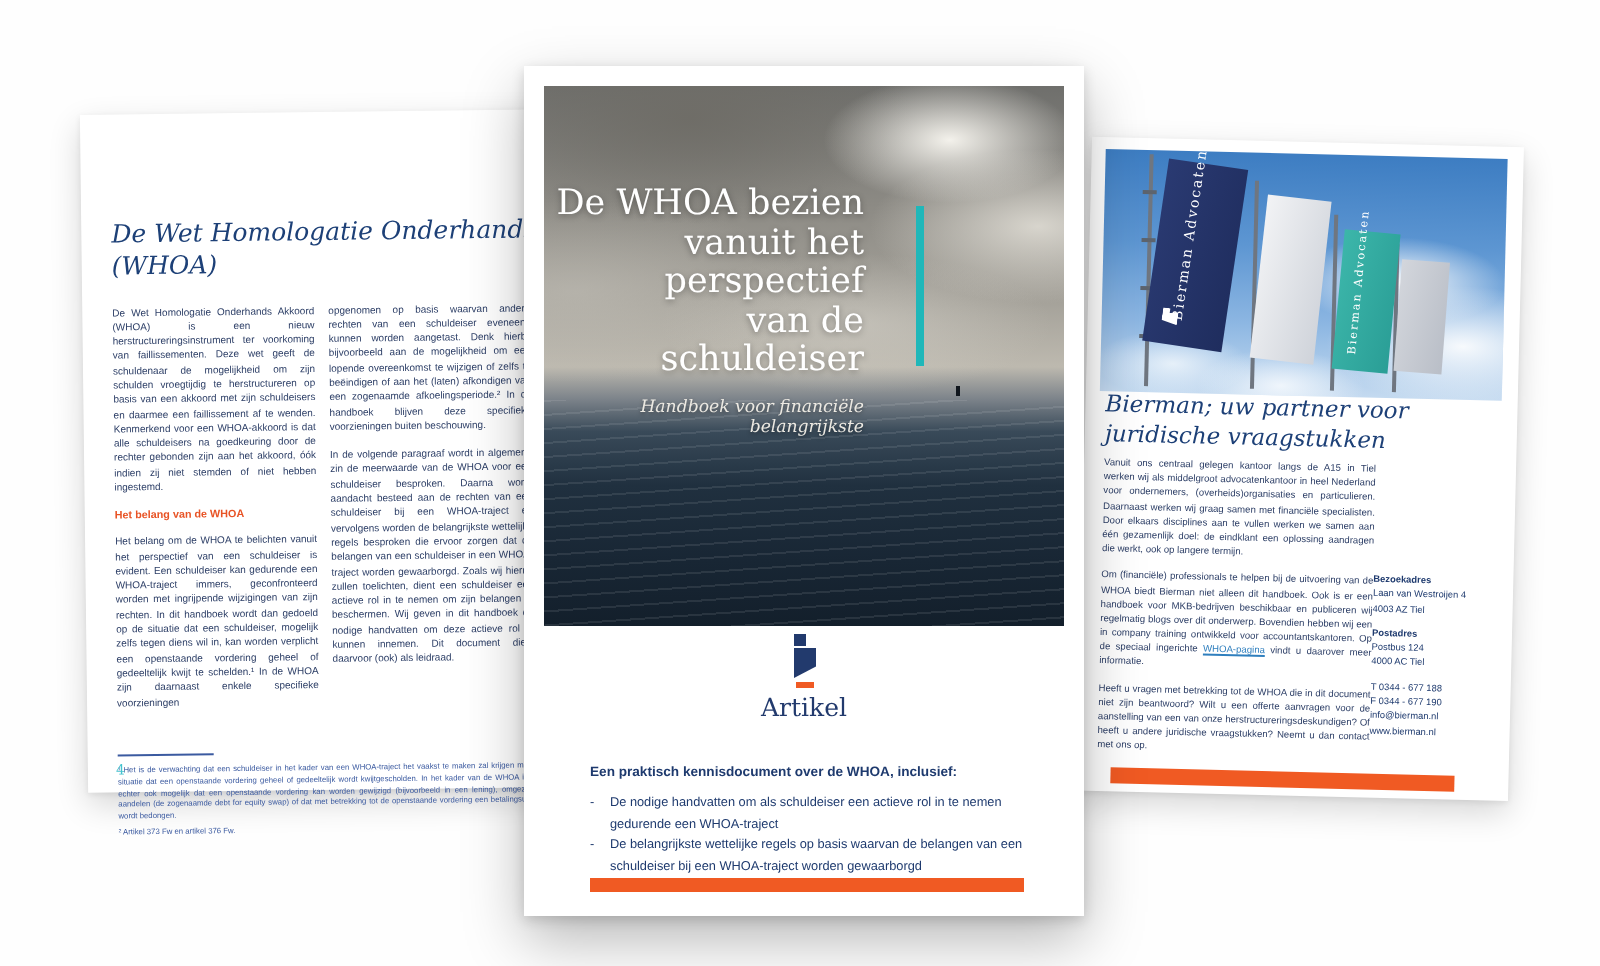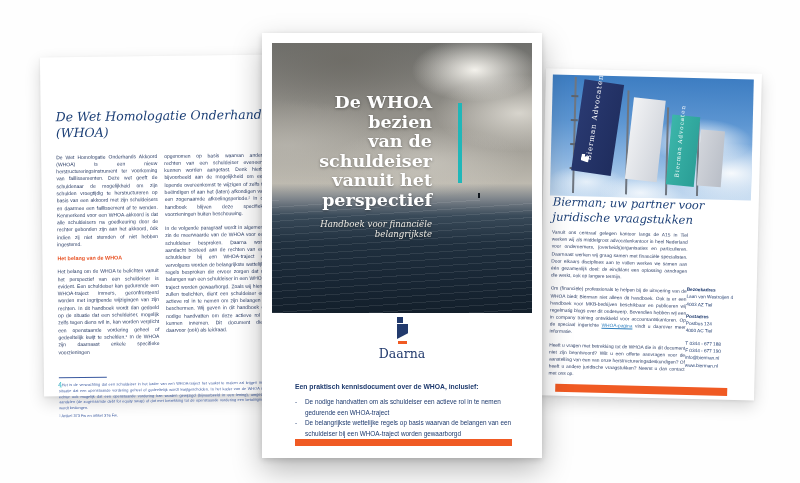--- a/index.html
+++ b/index.html
@@ -49,21 +49,21 @@
       radial-gradient(ellipse 140px 50px at 60% 44%, rgba(216,213,205,.5), rgba(216,213,205,0) 70%),
       linear-gradient(180deg,#6f6f6c 0%, #8c8a84 22%, #a5a29a 40%, #bdb9af 52%, #7c838a 58%, #394a59 64%, #20303f 74%, #182634 88%, #131f2b 100%);
   }
   .sea-streaks {
     position:absolute; left:0; bottom:0; width:100%; height:42%;
     background:repeating-linear-gradient(176deg, rgba(255,255,255,.09) 0 1px, rgba(255,255,255,0) 1px 7px);
   }
   .kitesurfer { position:absolute; right:52px; top:150px; width:2px; height:5px; background:#10161d; }
   .cover-title-block { position:absolute; top:50px; right:100px; text-align:right; }
   .cover-title {
-    font-family:"DejaVu Serif", serif; font-weight:bold; color:#ffffff;
+    font-family:"DejaVu Serif", serif; font-weight:normal; color:#ffffff;
     font-size:17.5px; line-height:1.12; text-shadow:0 1px 3px rgba(0,0,0,.35);
   }
   .cover-subtitle {
     font-family:"DejaVu Serif", serif; font-style:italic; color:#ece9e2;
     font-size:8.6px; margin-top:8px; text-shadow:0 1px 2px rgba(0,0,0,.4);
   }
   .teal-bar { position:absolute; top:60px; left:186px; width:4px; height:80px; background:#20b7b9; }
   .cover-logo { position:absolute; top:284px; left:0; width:100%; text-align:center; }
   .logo-mark { position:relative; width:16px; height:27px; margin:0 auto 3px auto; }
   .lm-a { position:absolute; left:3px; top:0; width:6px; height:6px; background:#223a6d; }
@@ -204,33 +204,33 @@
 </div>
 
 <div class="page page-cover">
   <div class="cover-photo">
     <div class="sea-streaks"></div>
     <div class="kitesurfer"></div>
     <div class="teal-bar"></div>
     <div class="cover-title-block">
       <div class="cover-title">
         <div>De WHOA bezien</div>
+        <div>vanuit het perspectief</div>
         <div>van de schuldeiser</div>
-        <div>vanuit het perspectief</div>
       </div>
       <div class="cover-subtitle">Handboek voor financiële belangrijkste</div>
     </div>
   </div>
   <div class="cover-logo">
     <div class="logo-mark">
       <div class="lm-a"></div>
       <div class="lm-b"></div>
       <div class="lm-c"></div>
     </div>
-    <div class="logo-name">Daarna</div>
+    <div class="logo-name">Artikel</div>
   </div>
   <div class="cover-kicker">Een praktisch kennisdocument over de WHOA, inclusief:</div>
   <div class="cover-bullets">
     <div class="bullet-row">
       <span class="marker">-</span>
       <span>De nodige handvatten om als schuldeiser een actieve rol in te nemen gedurende een WHOA-traject</span>
     </div>
     <div class="bullet-row">
       <span class="marker">-</span>
       <span>De belangrijkste wettelijke regels op basis waarvan de belangen van een schuldeiser bij een WHOA-traject worden gewaarborgd</span>

